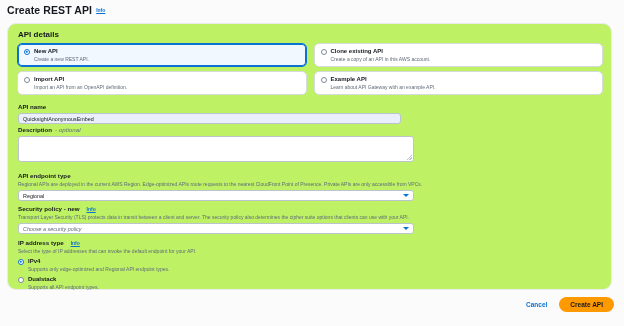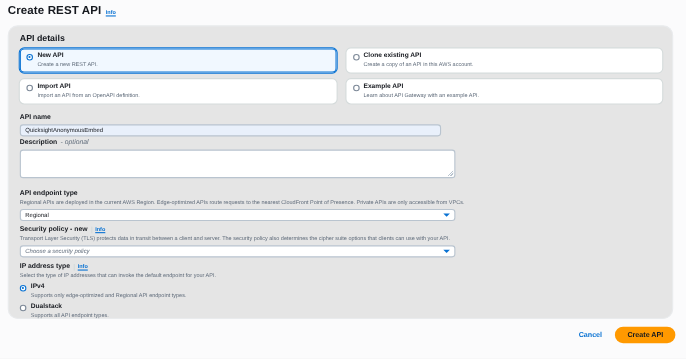--- a/index.html
+++ b/index.html
@@ -10,36 +10,36 @@
     font-family: "Liberation Sans", sans-serif;
     color: #16191f;
     overflow: hidden;
   }
 
   .page { position: relative; width: 624px; height: 326px; }
 
   
   .page-title-row {
     position: absolute; left: 7px; top: 4px;
-    display: flex; align-items: flex-end; gap: 4px;
+    display: flex; align-items: center; gap: 4px;
   }
   .page-title {
     font-size: 10.5px; font-weight: bold; letter-spacing: .1px;
     color: #16191f; line-height: 12px;
   }
   .info-link {
     font-size: 5px; font-weight: bold; color: #0972d3;
     text-decoration: underline; cursor: pointer; line-height: 8px;
   }
 
   
   .panel {
     position: absolute; left: 7px; top: 23px;
     width: 605px; height: 267px;
-    background: #e5e5e5;
+    background: #bef264;
     border: 1px solid #e9ebed;
     border-radius: 9px;
   }
 
   .section-title {
     position: absolute; left: 10px; top: 6px;
     font-size: 8px; font-weight: bold; color: #16191f;
   }
 
   

